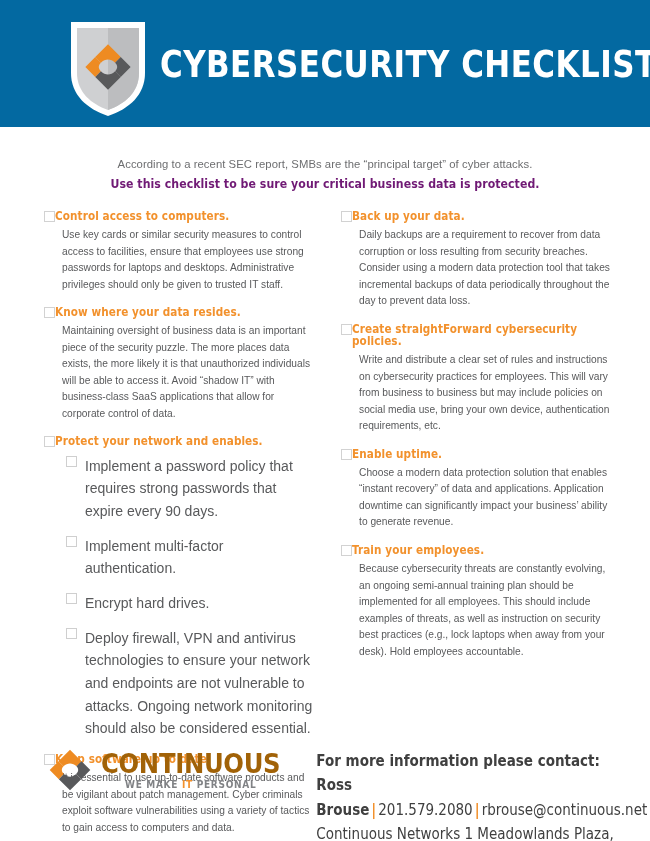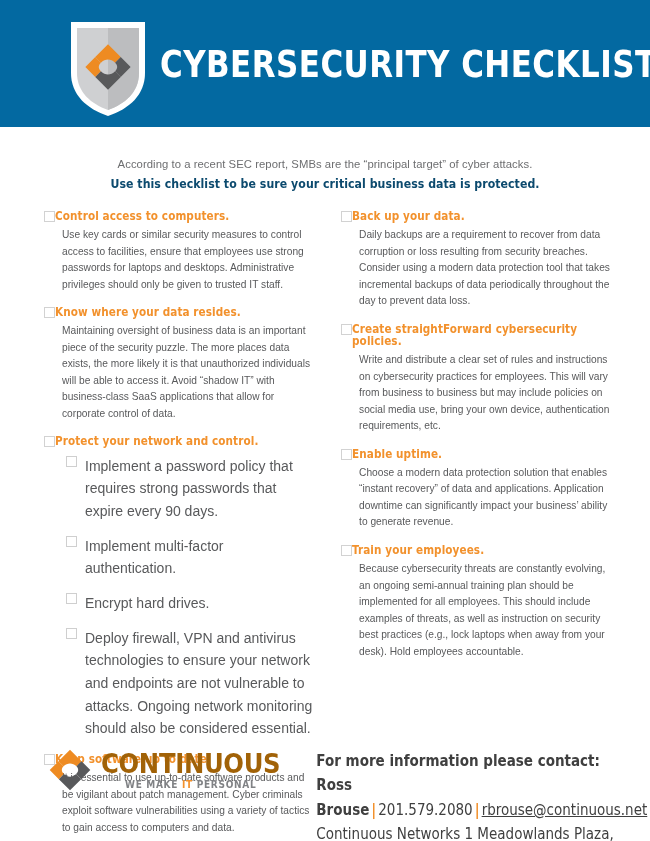--- a/index.html
+++ b/index.html
@@ -55,21 +55,21 @@
     font-size: 11.3px;
     color: #6d6e70;
     line-height: 1.5;
     letter-spacing: 0.05px;
   }
   .intro-line2 {
     margin-top: 4px;
     font-family: "DejaVu Sans Condensed", "Liberation Sans Narrow", "Liberation Sans", sans-serif;
     font-weight: 700;
     font-size: 12.2px;
-    color: #0c4a6e;
+    color: #701a75;
     letter-spacing: 0.05px;
   }
 
   
   .columns {
     display: flex;
     padding: 19px 34px 0 44px;
     gap: 26px;
   }
   .col { width: 278px; }
@@ -171,21 +171,20 @@
     font-size: 15px;
     line-height: 1.62;
   }
   .contact-line1 { font-weight: 700; }
   .contact-line2 { font-weight: 700; }
   .contact-line2 .sep { color: #f2912c; font-weight: 700; padding: 0 2px; }
   .contact-line2 .phone { font-weight: 400; color: #3f3f3f; }
   .contact-line2 .email {
     font-weight: 400;
     color: #3f3f3f;
-    text-decoration: underline;
   }
   .contact-line3 { font-weight: 400; color: #3f3f3f; }
 </style>
 </head>
 <body>
 
 <div class="header">
   <div class="shield-wrap">
     <svg viewBox="0 0 84 103" width="84" height="103">
       <path d="M5 5 H79 V56 C79 78 63 92 42 99 C21 92 5 78 5 56 Z" fill="#ffffff"></path>
@@ -225,21 +224,21 @@
       <div class="item-head">
         <div class="checkbox"></div>
         <div class="item-title">Know where your data resides.</div>
       </div>
       <div class="item-body">Maintaining oversight of business data is an important piece of the security puzzle. The more places data exists, the more likely it is that unauthorized  individuals will be able to access it. Avoid “shadow IT” with business-class SaaS applications that allow for corporate control of data.</div>
     </div>
 
     <div class="item">
       <div class="item-head">
         <div class="checkbox"></div>
-        <div class="item-title">Protect your network and control.</div>
+        <div class="item-title">Protect your network and enables.</div>
       </div>
       <div class="subs">
         <div class="sub-item">
           <div class="checkbox sub"></div>
           <div class="sub-text">Implement a password policy that requires strong passwords that expire every 90 days.</div>
         </div>
         <div class="sub-item">
           <div class="checkbox sub"></div>
           <div class="sub-text">Implement multi-factor authentication.</div>
         </div>

